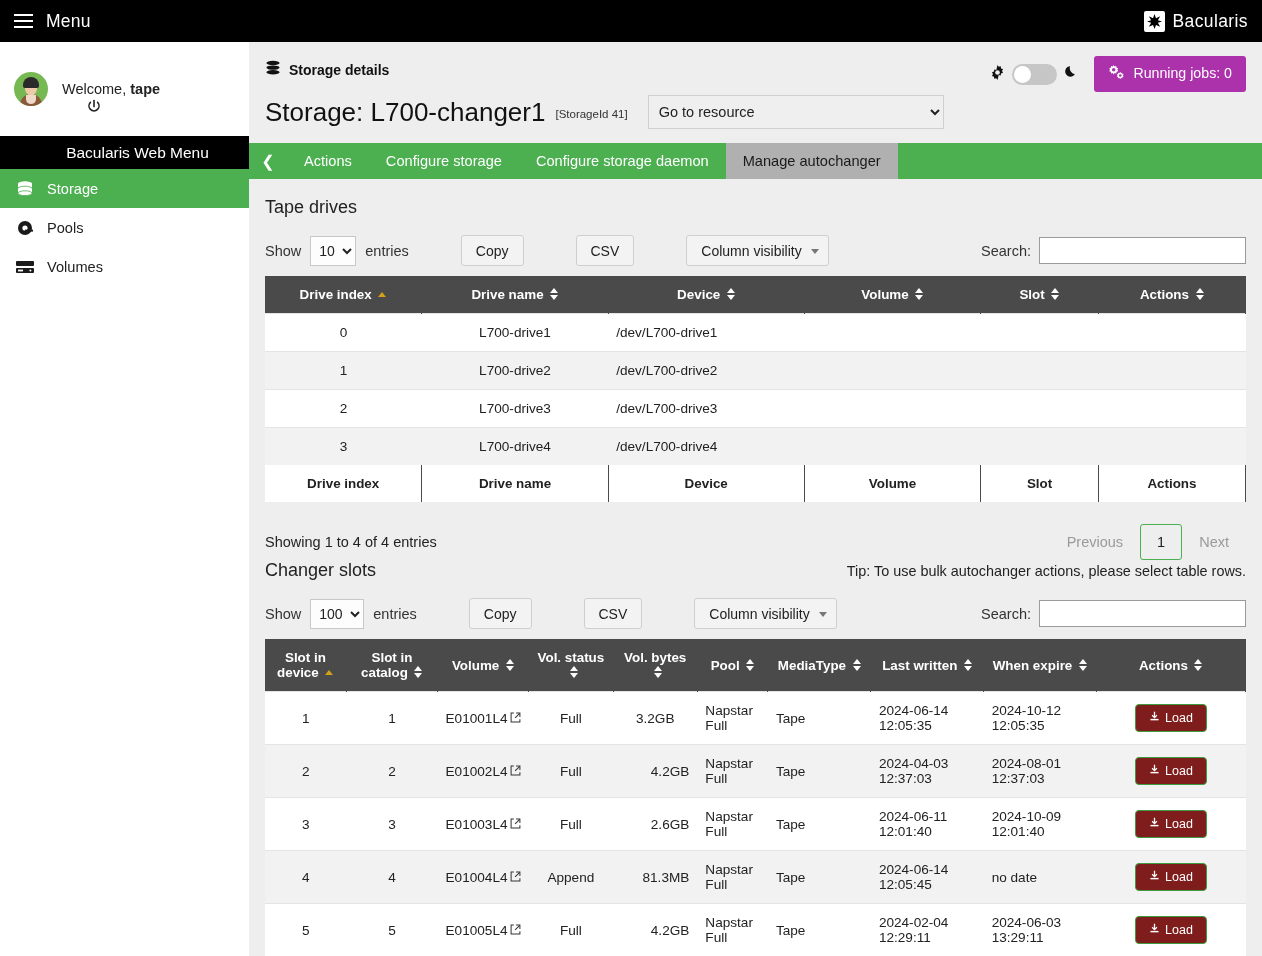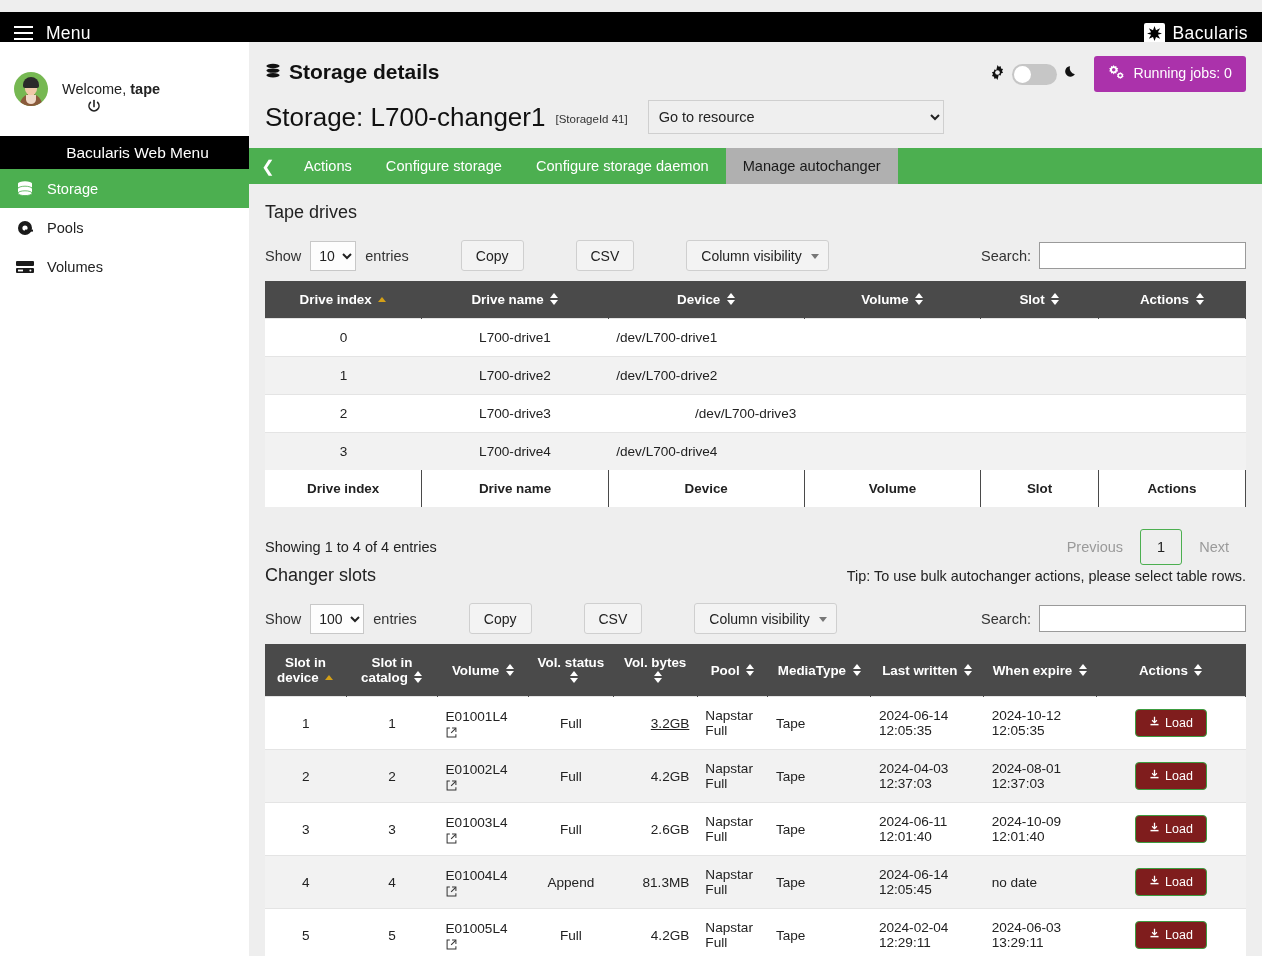--- a/index.html
+++ b/index.html
@@ -9,21 +9,21 @@
     background: #eeeeee;
     overflow: hidden;
     color: #333;
   }
   body { position: relative; }
 
   
   #topbar {
     position: absolute; left: 0; top: 0; width: 1262px; height: 42px;
     background: #000; color: #fff;
-    display: flex; align-items: center; justify-content: space-between; margin-top: 12px;
+    display: flex; align-items: center; justify-content: space-between;
   }
   .menu-toggle {
     display: flex; align-items: center; gap: 13px;
     padding-left: 14px; cursor: pointer;
   }
   .hamburger { width: 19px; height: 15px; position: relative; display: inline-block; }
   .hamburger i { position: absolute; left: 0; width: 19px; height: 2.4px; background: #fff; }
   .hamburger i:nth-child(1) { top: 0; }
   .hamburger i:nth-child(2) { top: 6.2px; }
   .hamburger i:nth-child(3) { top: 12.4px; }
@@ -82,21 +82,21 @@
 
   
   #main {
     position: absolute; left: 249px; top: 42px; width: 1013px; height: 914px;
     background: #eeeeee; overflow: hidden;
   }
   .page-head {
     padding: 18px 16px 0 16px;
   }
   .page-head h1 {
-    font-size: 21px; font-weight: bold; color: #111;
+    font-size: 14px; font-weight: bold; color: #111;
     display: flex; align-items: center; gap: 8px;
   }
   .storage-row {
     display: flex; align-items: center; gap: 14px; margin-top: 16px;
     padding-bottom: 14px;
   }
   .storage-title { font-size: 26px; color: #111; font-weight: normal; }
   .storage-id { font-size: 11.5px; color: #333; margin-left: 10px; position: relative; top: -3px;}
   .goto-select {
     width: 296px; height: 34px; font-size: 14.5px; padding: 4px 6px;
@@ -183,21 +183,21 @@
     padding: 9px 16px; font-size: 14.5px; color: #9a9a9a; cursor: pointer;
     border: 1px solid transparent;
   }
   .pg.cur { color: #222; border: 1px solid #4caf50; border-radius: 3px; }
 
   .tip { font-size: 14.4px; color: #222; }
   .slots-head-row {
     display: flex; align-items: center; justify-content: space-between;
   }
 
-  .vol-cell { display: flex; flex-direction: column; align-items: flex-start; gap: 2px; }
+  .vol-cell { display: flex; flex-direction: row; align-items: flex-start; gap: 2px; }
   .ext-link { width: 11px; height: 11px; display: inline-block; cursor: pointer; }
   .load-btn {
     display: inline-flex; align-items: center; gap: 5px;
     background: #7f1d1d; color: #fff; border: 1px solid #3d9c40;
     border-radius: 4px; padding: 6px 13px; font-size: 12.5px; cursor: pointer;
     font-family: "Liberation Sans", sans-serif;
   }
 
   
   .head-widgets {
@@ -420,21 +420,21 @@
           <td>1</td>
           <td>L700-drive2</td>
           <td style="text-align:left">/dev/L700-drive2</td>
           <td></td>
           <td></td>
           <td></td>
         </tr>
         <tr>
           <td>2</td>
           <td>L700-drive3</td>
-          <td style="text-align:right">/dev/L700-drive3</td>
+          <td style="text-align:left">/dev/L700-drive3</td>
           <td></td>
           <td></td>
           <td></td>
         </tr>
         <tr>
           <td>3</td>
           <td>L700-drive4</td>
           <td style="text-align:left">/dev/L700-drive4</td>
           <td></td>
           <td></td>
@@ -522,21 +522,21 @@
               <span class="vol-cell">
                 <span>E01001L4</span>
                 <span class="ext-link"><svg width="11" height="11" viewBox="0 0 12 12">
                     <path d="M4.2 1.2 H1.2 V10.8 H10.8 V7.8" stroke="#333" stroke-width="1.1" fill="none"></path>
                     <path d="M6.6 1.2 H10.8 V5.4" stroke="#333" stroke-width="1.1" fill="none"></path>
                     <path d="M10.6 1.4 L5.6 6.4" stroke="#333" stroke-width="1.1" fill="none"></path>
                   </svg></span>
               </span>
             </td>
             <td>Full</td>
-            <td style="text-align: right; text-decoration: underline;">3.2GB</td>
+            <td style="">3.2GB</td>
             <td style="text-align: left;">Napstar Full</td>
             <td style="text-align: left;">Tape</td>
             <td style="text-align: left;">2024-06-14 12:05:35</td>
             <td style="text-align: left;">2024-10-12 12:05:35</td>
             <td><button class="load-btn">
                 <span><svg width="11" height="11" viewBox="0 0 12 12">
                     <path d="M6 .8 V6.6" stroke="#fff" stroke-width="1.4" fill="none"></path>
                     <path d="M3.4 4.6 L6 7.2 L8.6 4.6" stroke="#fff" stroke-width="1.4" fill="none"></path>
                     <path d="M1.6 9.4 H10.4" stroke="#fff" stroke-width="1.6" fill="none"></path>
                   </svg></span>

